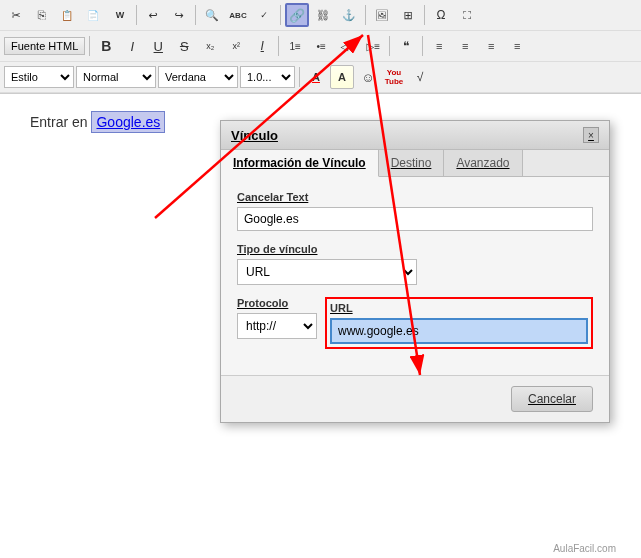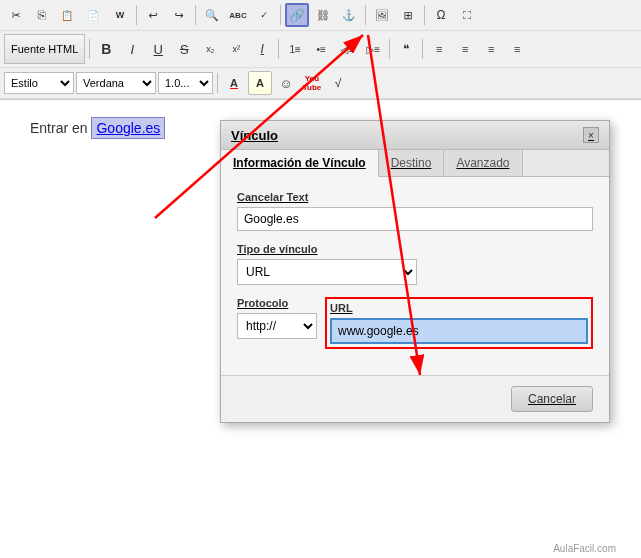--- a/index.html
+++ b/index.html
@@ -272,21 +272,21 @@
       color: #999;
     }
 
     
     .source-btn {
       background: linear-gradient(to bottom, #f5f5f5, #e0e0e0);
       border: 1px solid #bbb;
       padding: 2px 6px;
       font-size: 11px;
       cursor: pointer;
-      height: 30px;
+      height: 18px;
     }
   </style>
 </head>
 <body>
 
 <div class="toolbar-container">
   <div class="toolbar-row">
     <button class="toolbar-btn">✂</button>
     <button class="toolbar-btn">⎘</button>
     <button class="toolbar-btn" style="font-size:10px;">📋</button>
@@ -331,20 +331,23 @@
     <div class="toolbar-separator"></div>
     <button class="toolbar-btn" style="font-size:11px;">≡</button>
     <button class="toolbar-btn" style="font-size:11px;">≡</button>
     <button class="toolbar-btn" style="font-size:11px;">≡</button>
     <button class="toolbar-btn" style="font-size:11px;">≡</button>
   </div>
 
   <div class="toolbar-row">
     <select class="toolbar-select" style="width:70px;">
       <option>Estilo</option>
+    </select>
+    <select class="toolbar-select" style="width:80px;">
+      <option>Normal</option>
     </select>
     <select class="toolbar-select" style="width:80px;">
       <option>Verdana</option>
     </select>
     <select class="toolbar-select" style="width:55px;">
       <option>1.0...</option>
     </select>
     <div class="toolbar-separator"></div>
     <button class="toolbar-btn" style="font-weight:bold; text-decoration: underline; text-decoration-color: red;">A</button>
     <button class="toolbar-btn" style="font-weight:bold; background: linear-gradient(to bottom, #ffe, #ffd); border: 1px solid #bbb;">A</button>

